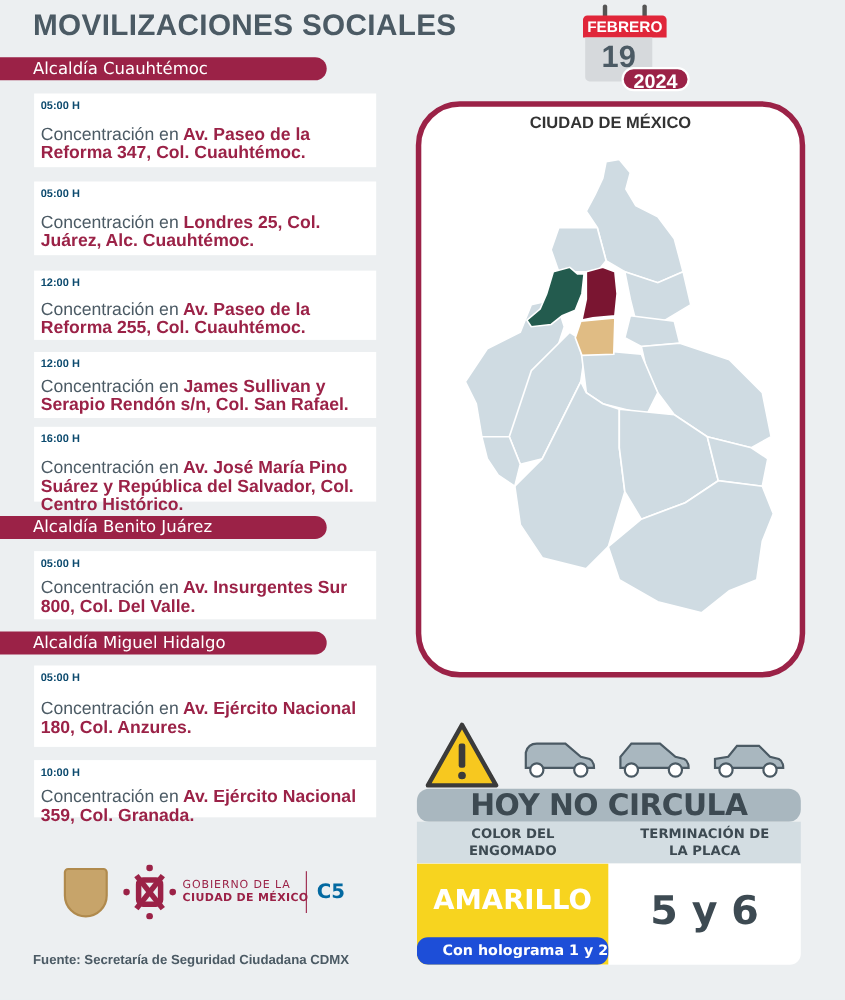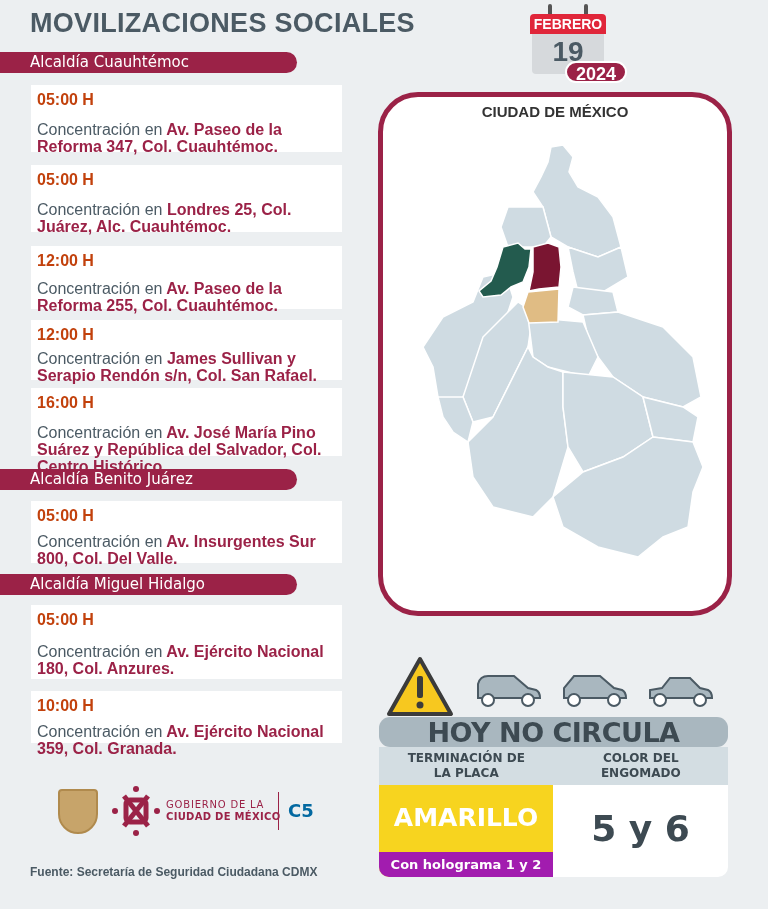--- a/index.html
+++ b/index.html
@@ -22,36 +22,36 @@
     padding-left: 30px; line-height: 21px;
     width: 297px;
     font-family: "DejaVu Sans", sans-serif;
     font-size: 15px;
   }
   .card {
     position: absolute; left: 31px; width: 311px;
     background: #fff;
     padding: 6px 6px 6px 6px;
   }
-  .card .time { font-size: 16px; font-weight: bold; color: #c2410c; margin-bottom: 12px; }
+  .card .time { font-size: 10px; font-weight: bold; color: #0c4a6e; margin-bottom: 12px; }
   .card.tight .time { margin-bottom: 6px; }
   .card .desc { font-size: 16px; line-height: 17px; color: #4b5a64; font-weight: bold; }
   .card .desc .verb { font-weight: normal; color: #4b5a64; }
   .card .desc .addr { color: #9b2247; }
 
   
   .cal { position: absolute; left: 514px; top: 4px; width: 76px; height: 70px; margin-left: 16px; }
   .cal .ring { position: absolute; top: 0; width: 4px; height: 14px; background: #555; border-radius: 2px; }
   .cal .head {
     position: absolute; top: 10px; left: 0; width: 76px; height: 20px;
     background: #e0263a; color: #fff; text-align: center;
     font-size: 14px; font-weight: bold; border-radius: 4px 4px 0 0; line-height: 20px;
   }
   .cal .body {
-    position: absolute; top: 30px; left: 2px; width: 72px; height: 40px;
+    position: absolute; top: 30px; left: 2px; width: 61px; height: 40px;
     background: #d6d9dc; text-align: center;
     font-size: 28px; font-weight: bold; color: #4b5a64; line-height: 36px;
     border-radius: 0 0 4px 4px;
   }
   .year {
     position: absolute; left: 565px; top: 61px; width: 62px; height: 22px;
     background: #9b2247; color: #fff; border-radius: 11px;
     font-size: 18px; font-weight: bold; text-align: center; line-height: 22px;
     border: 2px solid #fff;
   }
@@ -88,22 +88,22 @@
     position: absolute; left: 379px; top: 785px; width: 349px; height: 92px;
     display: flex; border-radius: 0 0 10px 10px; overflow: hidden; background: #fff;
   }
   .hnc-color { width: 174px; background: #f7d41f; position: relative; }
   .hnc-color .c-main {
     position: absolute; top: 18px; width: 100%; text-align: center;
     color: #fff; font-size: 25px; font-weight: bold; font-family: "DejaVu Sans", sans-serif;
   }
   .hnc-color .c-sub {
     position: absolute; bottom: 0; left: 0; width: 100%; height: 25px;
-    background: #a21caf; color: #fff; font-size: 13px; font-weight: bold;
-    text-align: center; line-height: 25px; font-family: "DejaVu Sans", sans-serif;
+    background: #1d4ed8; color: #fff; font-size: 13px; font-weight: bold;
+    text-align: right; line-height: 25px; font-family: "DejaVu Sans", sans-serif; border-radius: 10px;
   }
   .hnc-plate {
     flex: 1; text-align: center; color: #3d4a52; font-size: 36px;
     font-weight: bold; line-height: 88px; font-family: "DejaVu Sans", sans-serif;
   }
 
   
   .logos { position: absolute; left: 56px; top: 786px; height: 50px; width: 270px; }
   .shield {
     position: absolute; left: 2px; top: 3px; width: 40px; height: 45px;
@@ -225,22 +225,22 @@
   <circle cx="54" cy="28" r="6" fill="#fff" stroke="#4b5a64" stroke-width="2"></circle>
 </svg>
 <svg class="car" style="left:646px" width="68" height="40" viewBox="0 0 68 40">
   <path d="M4 26 L4 18 L16 16 L24 6 L44 6 L54 16 L62 18 Q66 20 66 26 Z" fill="#a9b7bf" stroke="#4b5a64" stroke-width="2"></path>
   <circle cx="14" cy="28" r="6" fill="#fff" stroke="#4b5a64" stroke-width="2"></circle>
   <circle cx="54" cy="28" r="6" fill="#fff" stroke="#4b5a64" stroke-width="2"></circle>
 </svg>
 
 <div class="hnc-bar">HOY NO CIRCULA</div>
 <div class="hnc-sub">
+  <div style="padding-left:20px;padding-right:20px">COLOR DEL ENGOMADO</div>
   <div style="padding-left:20px;padding-right:20px">TERMINACIÓN DE LA PLACA</div>
-  <div style="padding-left:20px;padding-right:20px">COLOR DEL ENGOMADO</div>
 </div>
 <div class="hnc-val">
   <div class="hnc-color">
     <div class="c-main">AMARILLO</div>
     <div class="c-sub">Con holograma 1 y 2</div>
   </div>
   <div class="hnc-plate">5 y 6</div>
 </div>
 
 <div class="logos">

